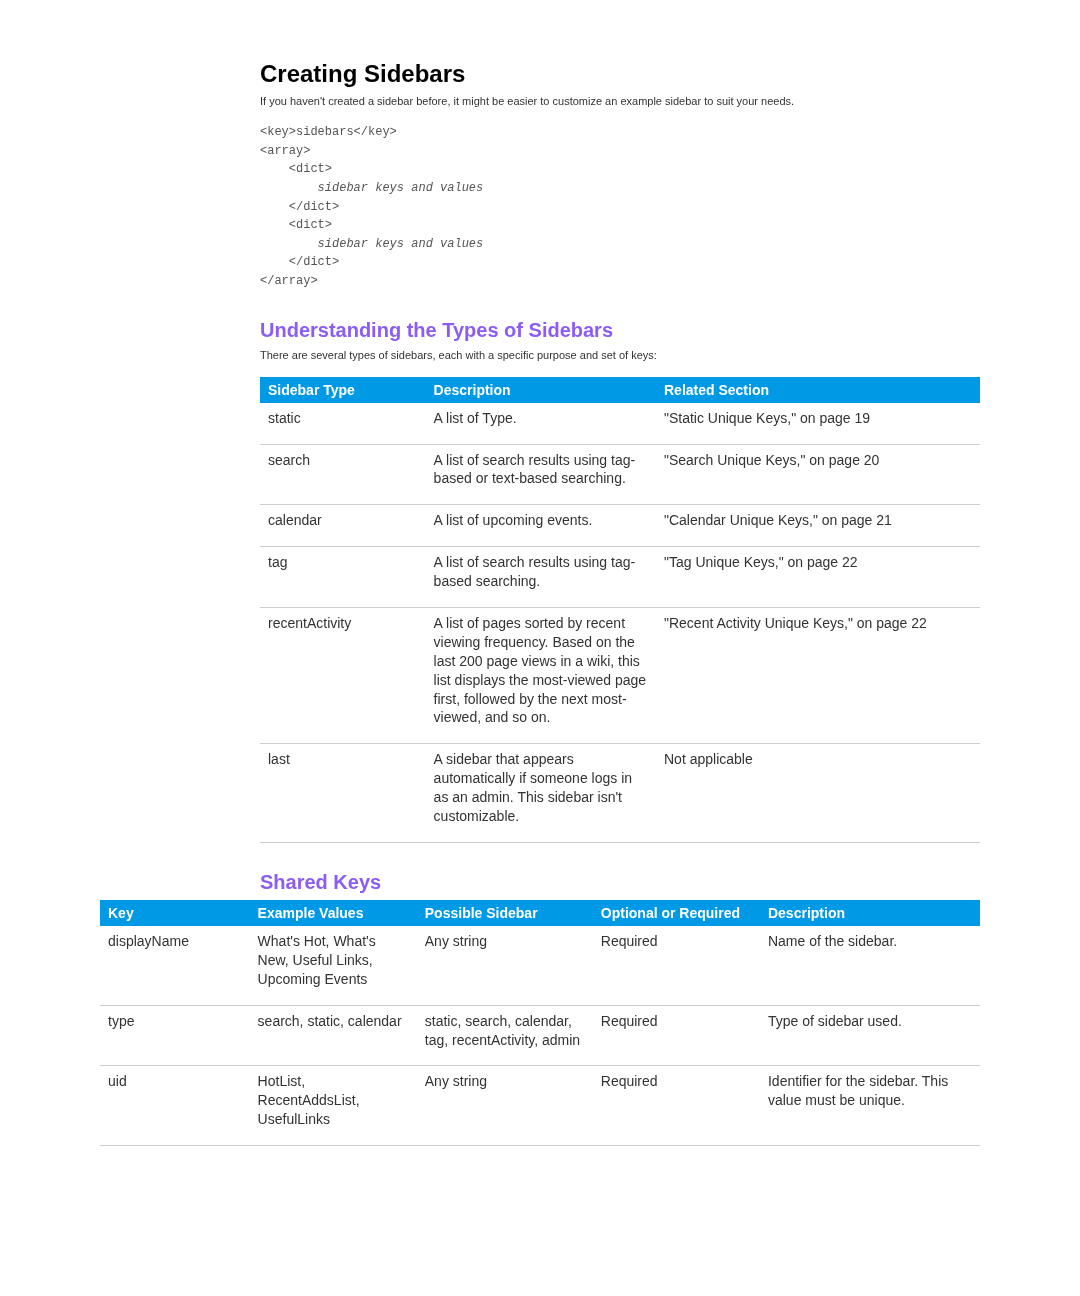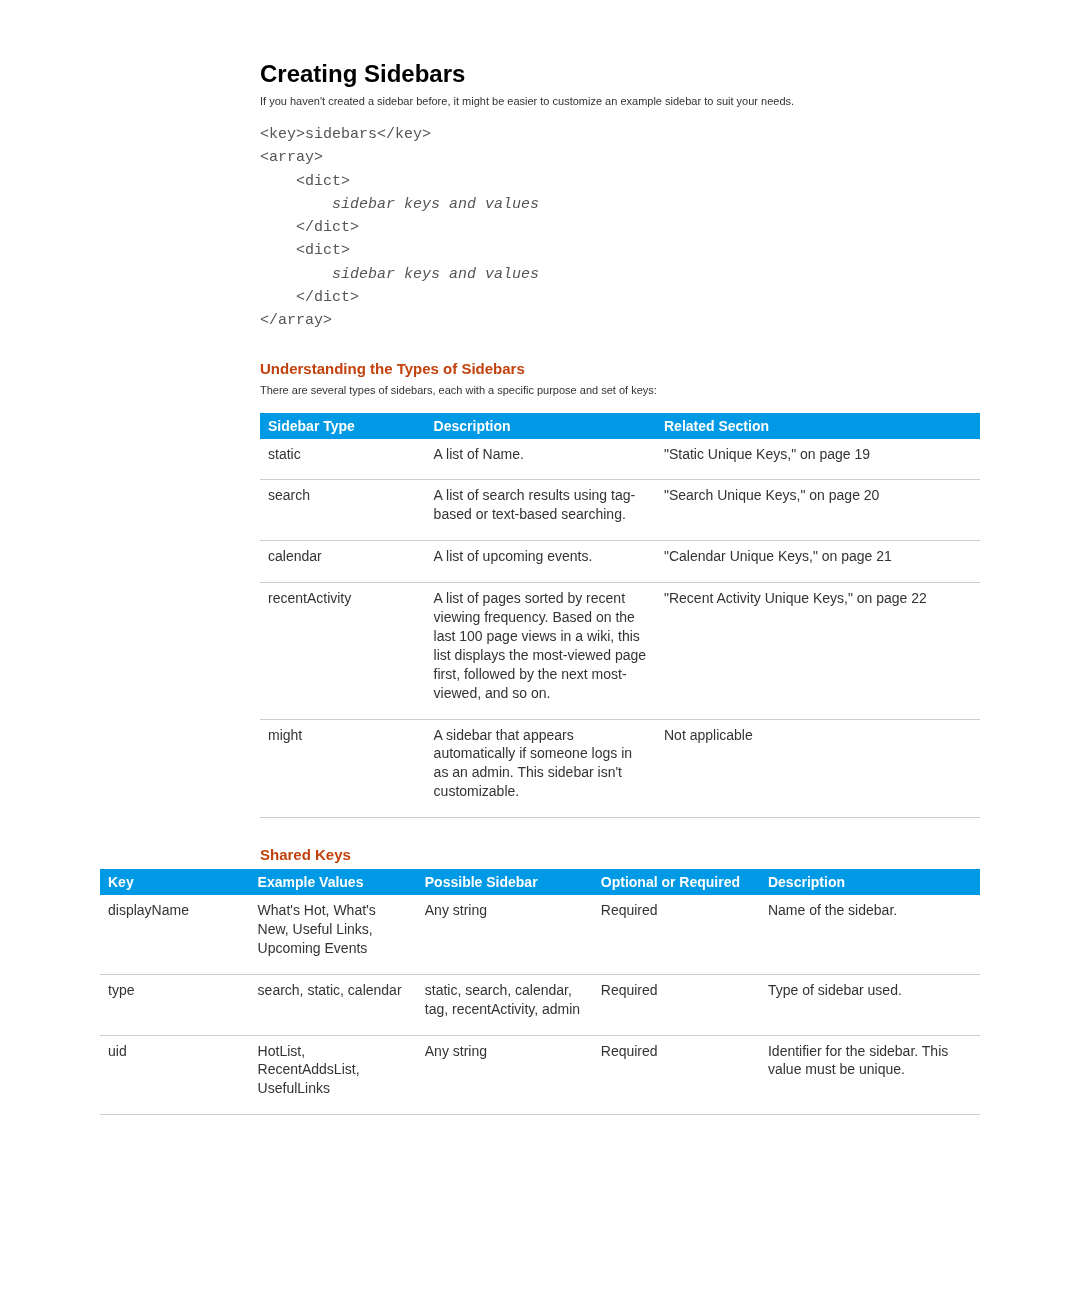--- a/index.html
+++ b/index.html
@@ -14,34 +14,34 @@
   padding: 60px 100px 60px 100px;
   box-sizing: border-box;
 }
 h2.section-title {
   color: #000000;
   font-size: 24px;
   font-weight: 600;
   margin: 0 0 6px 0;
 }
 h3.subsection-title {
-  color: #c2410c;
-  font-size: 15px;
+  color: #8b5cf6;
+  font-size: 20px;
   font-weight: 600;
   margin: 28px 0 6px 0;
 }
 p.body-text {
   font-size: 11px;
   color: #333;
   margin: 0 0 14px 0;
   line-height: 1.38;
 }
 pre.code {
   font-family: "Courier New", Courier, monospace;
-  font-size: 15px;
+  font-size: 12px;
   color: #555;
   margin: 0 0 14px 0;
   line-height: 1.55;
   white-space: pre;
 }
 pre.code .ital {
   font-style: italic;
 }
 table {
   border-collapse: collapse;
@@ -101,40 +101,45 @@
       <thead>
         <tr>
           <th>Sidebar Type</th>
           <th>Description</th>
           <th>Related Section</th>
         </tr>
       </thead>
       <tbody>
         <tr>
             <td>static</td>
-            <td>A list of Name.</td>
+            <td>A list of Type.</td>
             <td>"Static Unique Keys," on page 19</td>
           </tr>
         <tr>
             <td>search</td>
             <td>A list of search results using tag-based or text-based searching.</td>
             <td>"Search Unique Keys," on page 20</td>
           </tr>
         <tr>
             <td>calendar</td>
             <td>A list of upcoming events.</td>
             <td>"Calendar Unique Keys," on page 21</td>
           </tr>
         <tr>
+            <td>tag</td>
+            <td>A list of search results using tag-based searching.</td>
+            <td>"Tag Unique Keys," on page 22</td>
+          </tr>
+        <tr>
             <td>recentActivity</td>
-            <td>A list of pages sorted by recent viewing frequency. Based on the last 100 page views in a wiki, this list displays the most-viewed page first, followed by the next most-viewed, and so on.</td>
+            <td>A list of pages sorted by recent viewing frequency. Based on the last 200 page views in a wiki, this list displays the most-viewed page first, followed by the next most-viewed, and so on.</td>
             <td>"Recent Activity Unique Keys," on page 22</td>
           </tr>
         <tr>
-            <td>might</td>
+            <td>last</td>
             <td>A sidebar that appears automatically if someone logs in as an admin. This sidebar isn't customizable.</td>
             <td>Not applicable</td>
           </tr>
       </tbody>
     </table>
 
     <h3 class="subsection-title">Shared Keys</h3>
   </div>
 
   <table class="table2">

